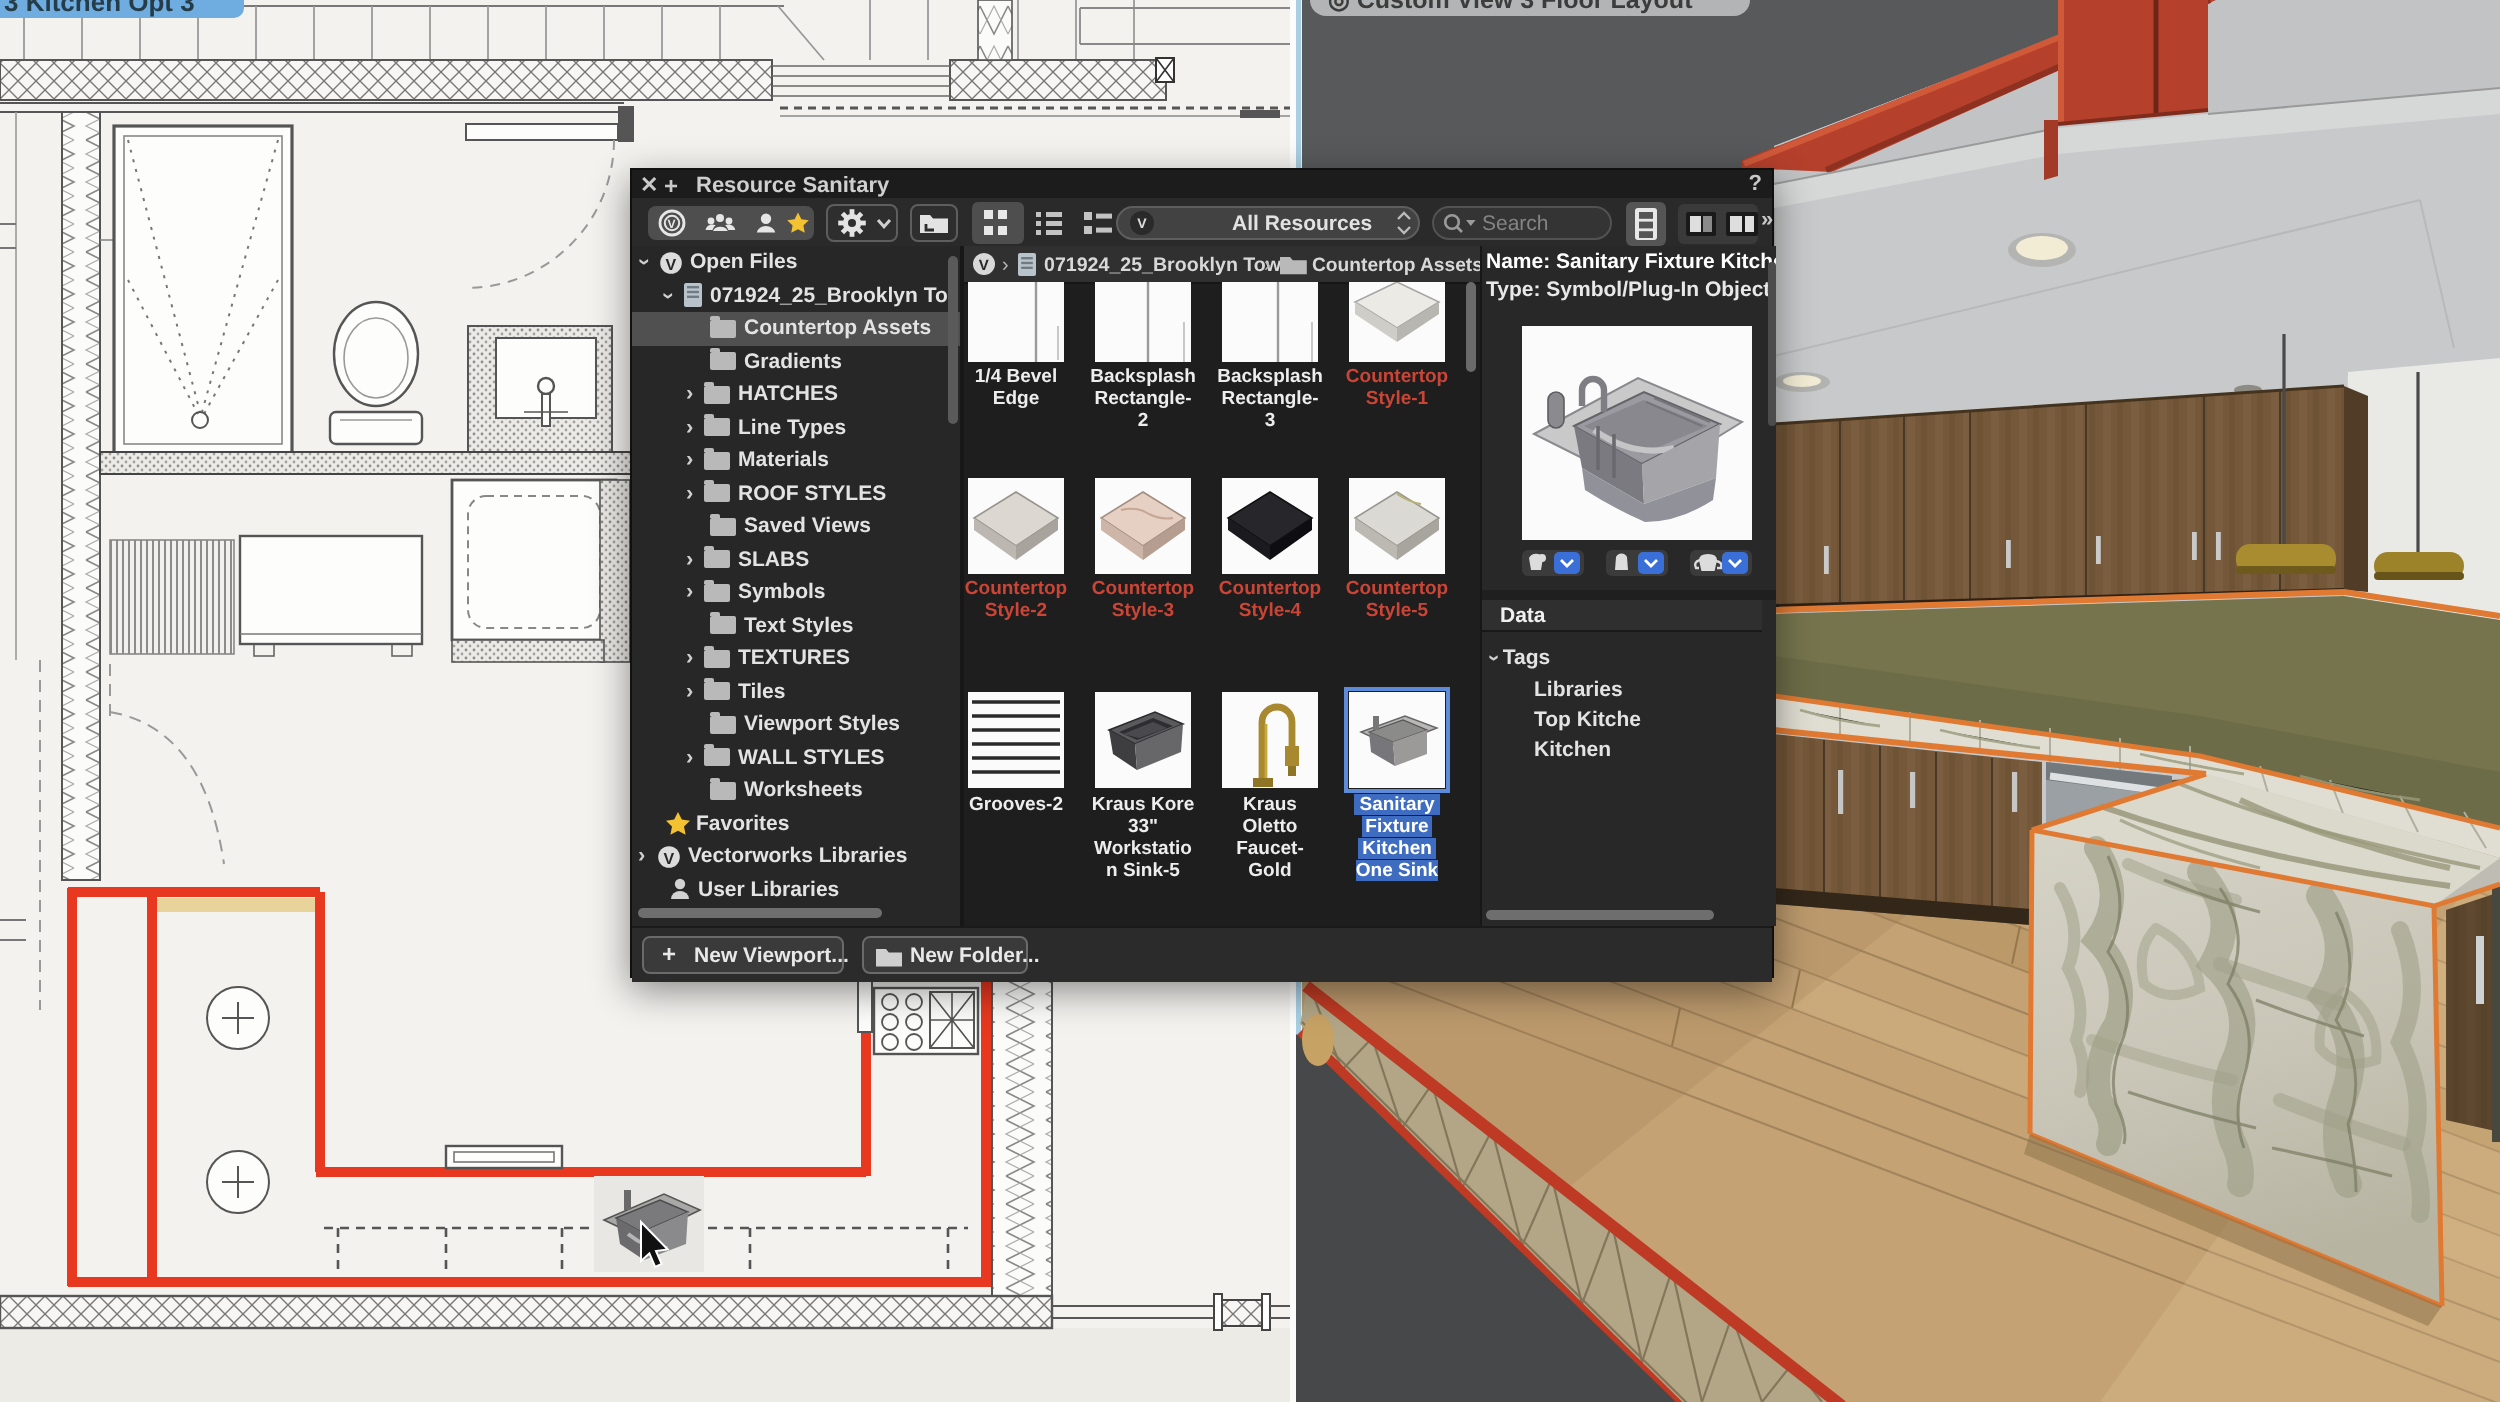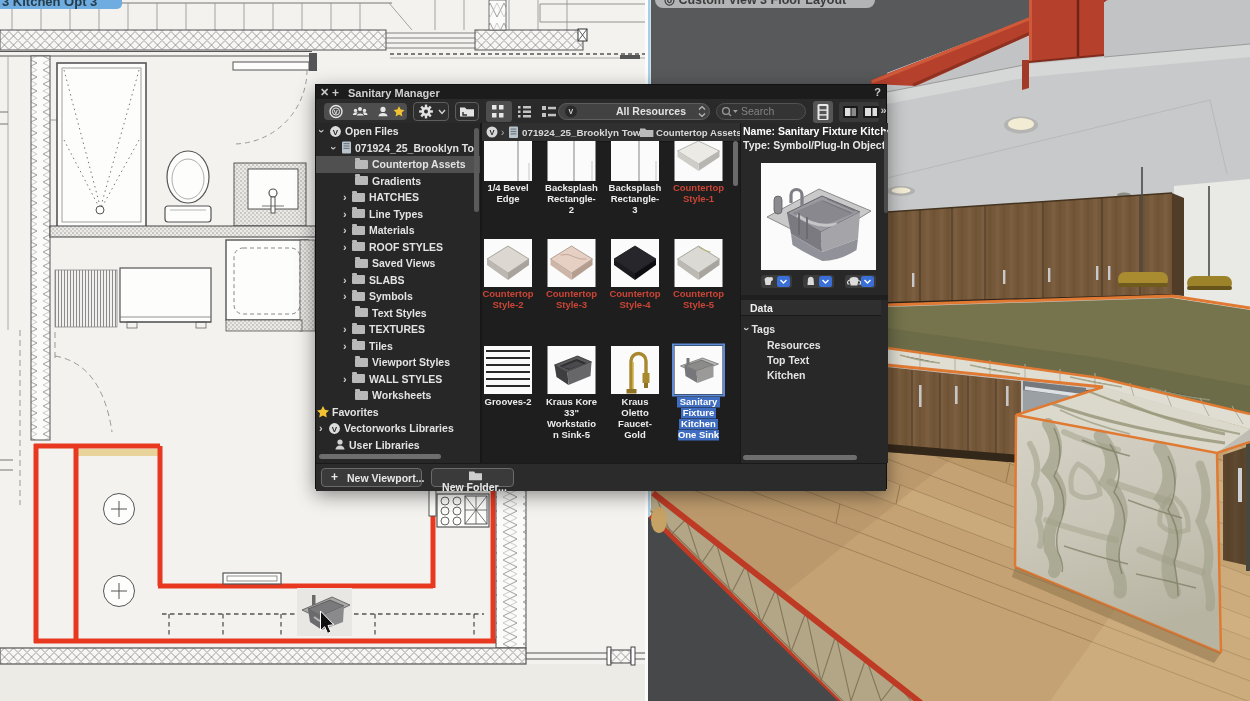--- a/index.html
+++ b/index.html
@@ -494,21 +494,21 @@
   <ellipse cx="659" cy="520" rx="8" ry="13" fill="#c7a265"></ellipse>
 
   <rect x="655" y="-10" width="220" height="18" rx="8" fill="#b3b4b5"></rect>
   <text x="664" y="4" font-size="12.5" font-weight="bold" fill="#3c3c3c">◎ Custom View  3 Floor Layout</text>
 </g>
 </svg>
 <div id="dlg">
   <div id="ttl">
     <span style="position:absolute;left:4px;top:1px;font-size:11px;color:#c9c9c9;">✕</span>
     <span style="position:absolute;left:16px;top:1px;font-size:12px;color:#c9c9c9;">+</span>
-    <span style="position:absolute;left:32px;top:1.5px;">Sanitary Manager</span>
+    <span style="position:absolute;left:32px;top:1.5px;">Resource Sanitary</span>
     <span style="position:absolute;right:5px;top:1px;color:#c9c9c9;">?</span>
   </div>
   <div id="tbar">
 
     <div style="position:absolute;left:8px;top:4px;width:83px;height:17px;background:#4e4e4e;border-radius:4px;"></div>
     <svg style="position:absolute;left:8px;top:4px;" width="84" height="17" viewBox="0 0 84 17">
       <circle cx="12" cy="8.5" r="6" fill="none" stroke="#e6e6e6" stroke-width="1.4"></circle>
       <circle cx="12" cy="8.5" r="3.6" fill="none" stroke="#e6e6e6" stroke-width="1"></circle>
       <text x="9.8" y="11" font-size="6" fill="#e6e6e6" font-weight="bold">V</text>
       <g fill="#e6e6e6">
@@ -623,21 +623,21 @@
     <div class="trow" style="padding-left:27px;"><span class="chev">›</span><span class="fold"></span>ROOF STYLES</div>
     <div class="trow" style="padding-left:39px;"><span class="fold"></span>Saved Views</div>
     <div class="trow" style="padding-left:27px;"><span class="chev">›</span><span class="fold"></span>SLABS</div>
     <div class="trow" style="padding-left:27px;"><span class="chev">›</span><span class="fold"></span>Symbols</div>
     <div class="trow" style="padding-left:39px;"><span class="fold"></span>Text Styles</div>
     <div class="trow" style="padding-left:27px;"><span class="chev">›</span><span class="fold"></span>TEXTURES</div>
     <div class="trow" style="padding-left:27px;"><span class="chev">›</span><span class="fold"></span>Tiles</div>
     <div class="trow" style="padding-left:39px;"><span class="fold"></span>Viewport Styles</div>
     <div class="trow" style="padding-left:27px;"><span class="chev">›</span><span class="fold"></span>WALL STYLES</div>
     <div class="trow" style="padding-left:39px;"><span class="fold"></span>Worksheets</div>
-    <div class="trow" style=""><svg width="14" height="13" style="margin-right:2px;">
+    <div class="trow" style="padding-left:16px;"><svg width="14" height="13" style="margin-right:2px;">
           <path d="M7 1 l1.9 3.8 4.1 0.6 -3 2.9 0.8 4.1 -3.8 -2 -3.8 2 0.8 -4.1 -3 -2.9 4.1 -0.6 z" fill="#f2c233"></path>
         </svg>Favorites</div>
     <div class="trow"><span class="chev" style="margin-left:3px;">›</span><svg width="13" height="13" style="margin-right:3px;">
           <circle cx="6.5" cy="6.5" r="5.4" fill="#dcdcdc"></circle>
           <text x="3.8" y="10" font-size="8" font-weight="bold" fill="#272727">V</text>
         </svg>Vectorworks Libraries</div>
     <div class="trow" style="padding-left:18px;"><svg width="12" height="13" style="margin-right:3px;">
           <circle cx="6" cy="4" r="2.6" fill="#d2d2d2"></circle>
           <path d="M1.5 11.5 a4.5 4 0 0 1 9 0 z" fill="#d2d2d2"></path>
         </svg>User Libraries</div>
@@ -833,33 +833,33 @@
         <path d="M19.5 5 l3 3 3 -3" stroke="#fff" stroke-width="1.4" fill="none"></path>
         <rect x="58" y="1" width="13" height="11" rx="2.5" fill="#3a6fd8"></rect>
         <path d="M61.5 5 l3 3 3 -3" stroke="#fff" stroke-width="1.4" fill="none"></path>
         <rect x="100" y="1" width="13" height="11" rx="2.5" fill="#3a6fd8"></rect>
         <path d="M103.5 5 l3 3 3 -3" stroke="#fff" stroke-width="1.4" fill="none"></path>
       </g>
     </svg>
     <div style="position:absolute;left:0;top:172px;width:147px;height:5px;background:#1f1f1f;"></div>
     <div style="position:absolute;left:0;top:177px;width:140px;height:16px;background:#2f2f2f;border-bottom:1px solid #191919;color:#f0f0f0;font-size:10.5px;font-weight:bold;line-height:16px;padding-left:9px;box-sizing:border-box;">Data</div>
     <div style="position:absolute;left:4px;top:200px;color:#e3e3e3;font-size:10.5px;font-weight:bold;"><span style="display:inline-block;transform:rotate(90deg);color:#cfcfcf;">›</span> Tags</div>
-    <div style="position:absolute;left:26px;top:216px;color:#e3e3e3;font-size:10.5px;font-weight:bold;">Resources</div>
-    <div style="position:absolute;left:26px;top:231px;color:#e3e3e3;font-size:10.5px;font-weight:bold;">Top Text</div>
+    <div style="position:absolute;left:26px;top:216px;color:#e3e3e3;font-size:10.5px;font-weight:bold;">Libraries</div>
+    <div style="position:absolute;left:26px;top:231px;color:#e3e3e3;font-size:10.5px;font-weight:bold;">Top Kitche</div>
     <div style="position:absolute;left:26px;top:246px;color:#e3e3e3;font-size:10.5px;font-weight:bold;">Kitchen</div>
     <div style="position:absolute;left:2px;top:332px;width:114px;height:5px;background:#6e6e6e;border-radius:3px;"></div>
     <div style="position:absolute;right:0px;top:8px;width:4px;height:82px;background:#4c4c4c;border-radius:2px;"></div>
   </div>
   <div style="position:absolute;left:164px;top:38px;width:2px;height:340px;background:#171717;"></div>
   <div style="position:absolute;left:424px;top:38px;width:1px;height:340px;background:#171717;"></div>
   <div id="bbar">
     <div style="position:absolute;left:5px;top:4px;width:101px;height:19px;background:#3a3a3a;border:1px solid #6a6a6a;border-radius:4px;box-sizing:border-box;color:#e8e8e8;font-size:10.5px;font-weight:bold;display:flex;align-items:center;white-space:nowrap;">
         <span style="margin-left:9px;font-size:12px;margin-top:-1px;">+</span>
         <span style="margin-left:9px;">New Viewport...</span>
       </div>
-    <div style="position:absolute;left:115px;top:4px;width:83px;height:19px;background:#3a3a3a;border:1px solid #6a6a6a;border-radius:4px;box-sizing:border-box;color:#e8e8e8;font-size:10.5px;font-weight:bold;display:flex;align-items:center;white-space:nowrap;flex-direction:column;">
+    <div style="position:absolute;left:115px;top:4px;width:83px;height:19px;background:#3a3a3a;border:1px solid #6a6a6a;border-radius:4px;box-sizing:border-box;color:#e8e8e8;font-size:10.5px;font-weight:bold;display:flex;align-items:center;white-space:nowrap;">
       <svg width="14" height="12" style="margin-left:5px;flex:none;">
           <path d="M1 2.5 h5 l1.4 1.8 h6.6 v7 h-13 z" fill="#cfcfcf"></path>
         </svg>
         <span style="margin-left:4px;">New Folder...</span>
       </div>
   </div>
 </div>
 
 </body></html>

